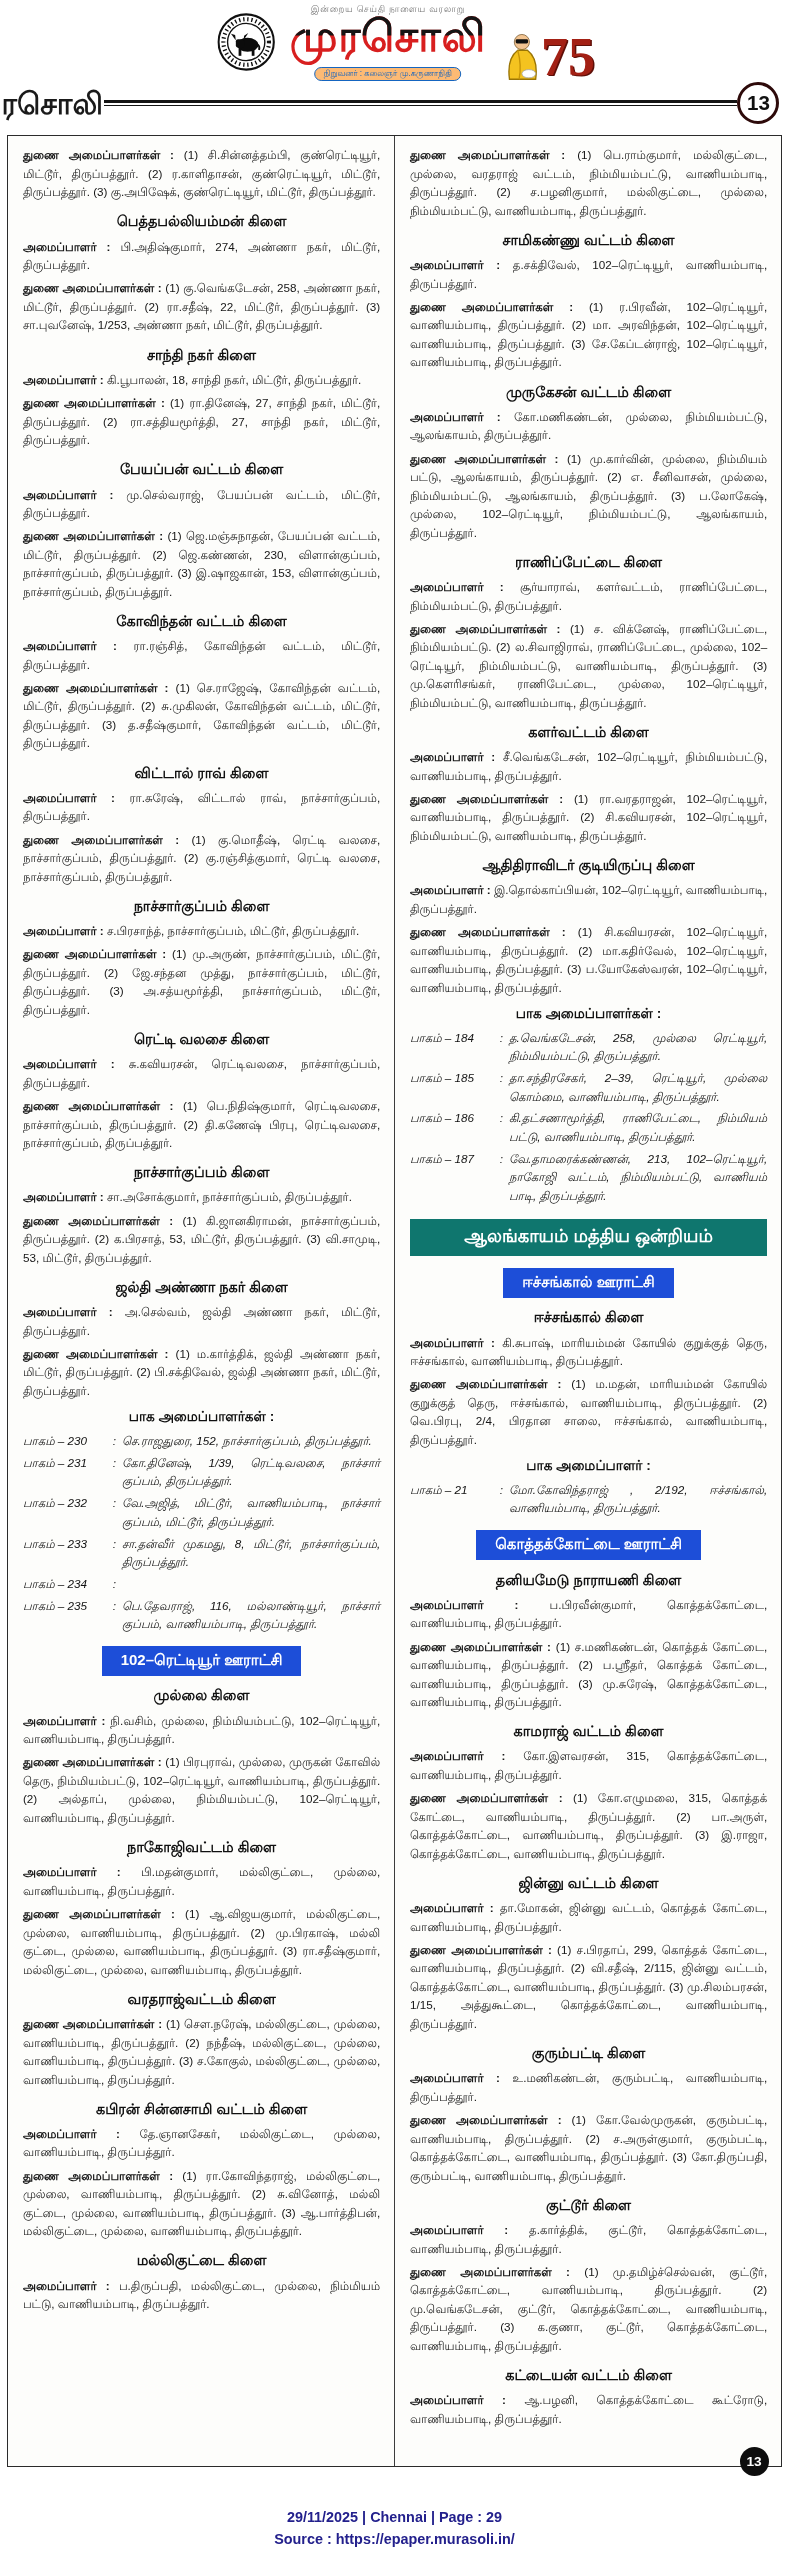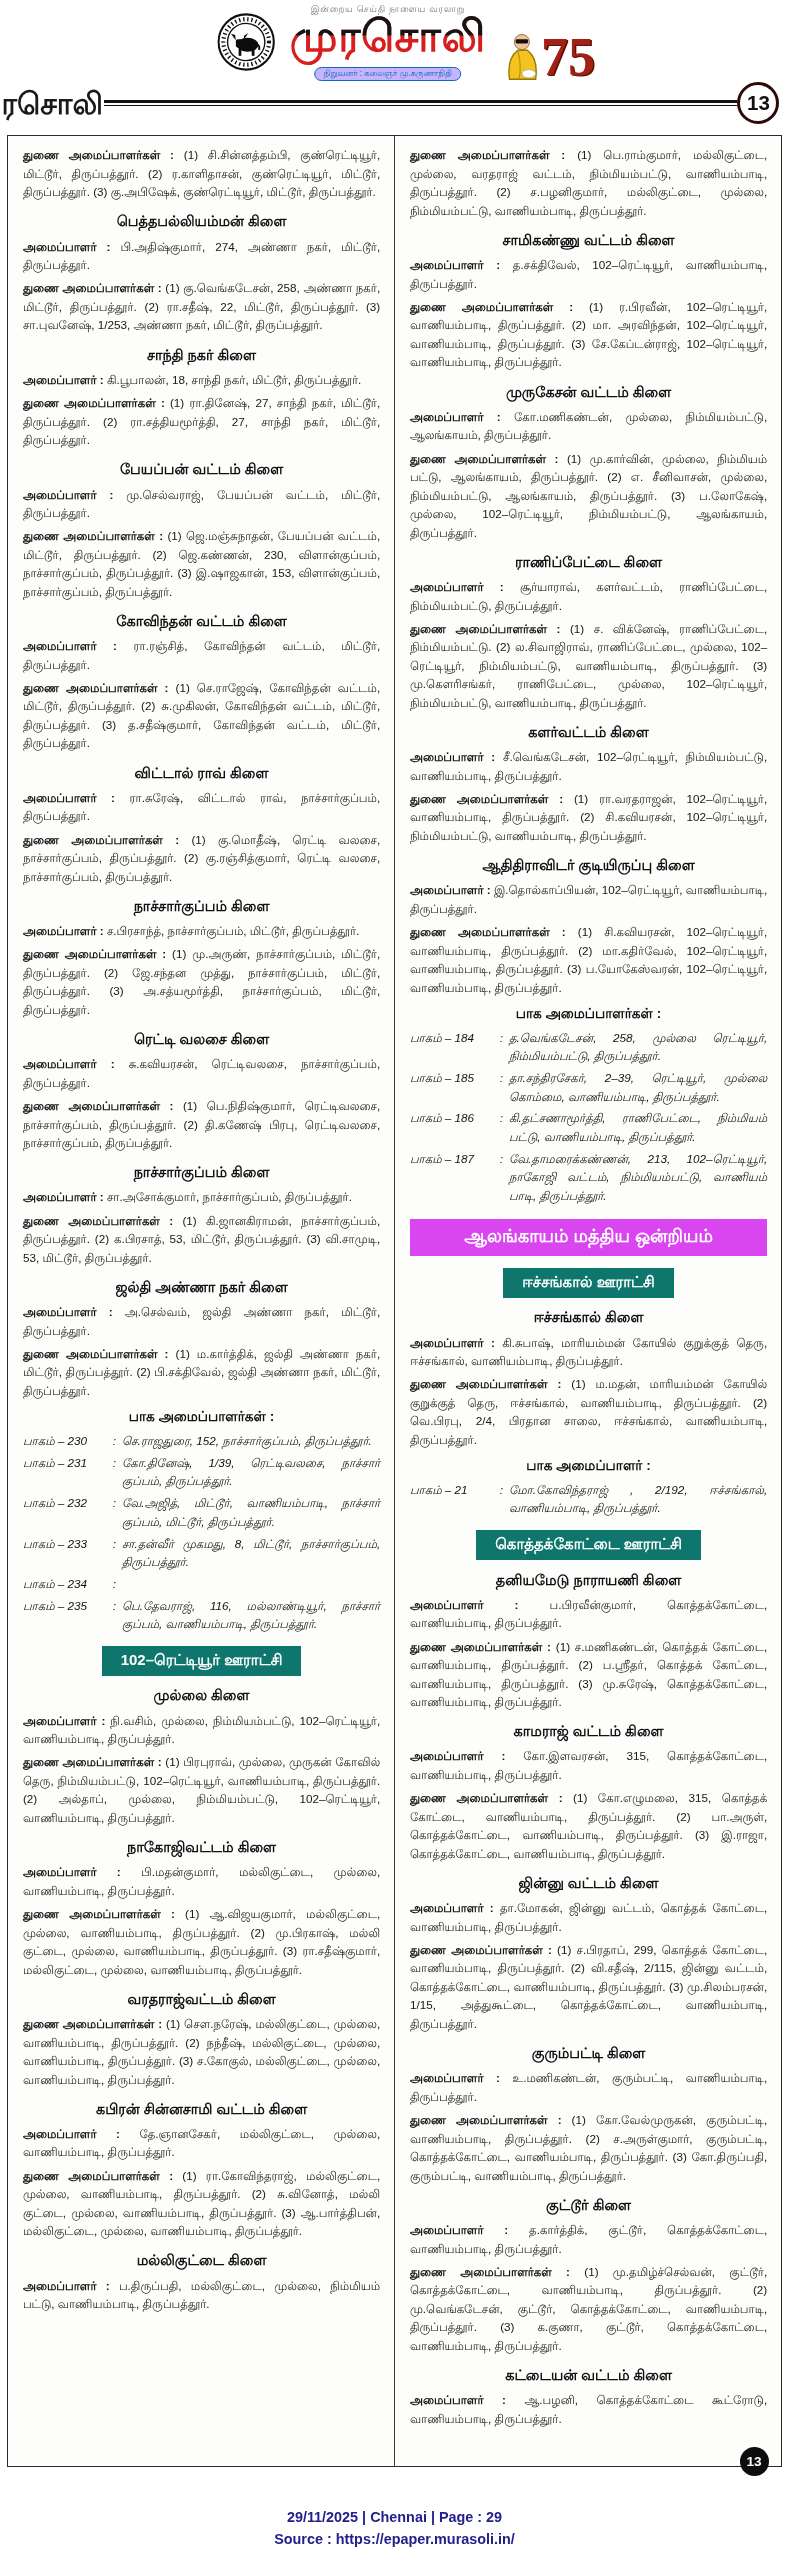--- a/index.html
+++ b/index.html
@@ -11,21 +11,21 @@
   .masthead{position:absolute;top:2.7px;left:50%;transform:translateX(-47%);
     display:flex;align-items:center;gap:15px;}
   .emblem{width:58px;height:58px;flex:0 0 auto;}
   .mast-center{display:flex;flex-direction:column;align-items:center;}
   .tagline{font-size:9px;color:#777;letter-spacing:0.7px;margin-bottom:0;}
   .title-stack{position:relative;line-height:1;height:51px;}
   .title-red,.title-black{font-size:43px;font-weight:bold;letter-spacing:0.7px;white-space:nowrap;}
   .title-red{color:#d81f1f;}
   .title-black{position:absolute;left:0;top:0;color:#151515;clip-path:inset(0 0 52% 0);}
   .founder-pill{margin-top:1.4px;font-size:8.2px;color:#1565c0;border:1.4px solid #1565c0;
-    border-radius:8.2px;padding:0.7px 8.2px;background:#c4b5fd;}
+    border-radius:8.2px;padding:0.7px 8.2px;background:#fdba74;}
   .mast-right{display:flex;align-items:flex-end;margin-top:28px;}
   .anniv{font-size:54px;font-weight:bold;color:#a32014;line-height:.9;
     font-family:"Liberation Serif",serif;text-shadow:1.4px 1.4px 0 #5e0f08;}
   
   .header-bar{position:absolute;top:81px;left:0;width:789px;height:48px;}
   .partial-title{position:absolute;left:1.4px;top:5.5px;font-size:30px;font-weight:bold;color:#1a1a1a;}
   .double-rule{position:absolute;left:104px;right:52px;top:19px;height:2.1px;
     border-top:3.4px solid #141414;border-bottom:1.4px solid #141414;}
   .page-circle{position:absolute;right:9.6px;top:1.4px;width:36px;height:36px;border-radius:50%;
     border:3.4px solid #2d0a0a;background:#fff;display:flex;align-items:center;justify-content:center;
@@ -33,23 +33,23 @@
   
   .content-box{position:absolute;left:6.9px;top:135px;width:773px;height:2330px;
     border:1.4px solid #2b2b2b;background:#fdfdfb;display:flex;}
   .col{flex:1 1 50%;padding:5.5px 13.7px 9.6px 15px;overflow:hidden;}
   .col-left{border-right:1.4px solid #3c3c3c;}
   .para{margin:4.8px 0;font-size:11.7px;line-height:18.5px;text-align:justify;color:#161616;}
   .para-label{font-weight:bold;}
   .blk-heading{font-size:14.4px;font-weight:bold;text-align:center;margin:11.7px 0 6.2px;color:#101010;}
   .blk-subheading{font-size:13.7px;font-weight:bold;text-align:center;margin:9px 0 5.5px;color:#101010;}
   .banner-wrap{text-align:center;margin:12.4px 0 6.9px;}
-  .banner{display:inline-block;background:#0f766e;color:#fff;font-weight:bold;font-size:15px;
+  .banner{display:inline-block;background:#1d4ed8;color:#fff;font-weight:bold;font-size:15px;
     padding:4.8px 19px;}
-  .banner-large{background:#d946ef;color:#fff;font-weight:bold;font-size:18px;text-align:center;
+  .banner-large{background:#0f766e;color:#fff;font-weight:bold;font-size:18px;text-align:center;
     padding:6.9px 2.7px;margin:13.7px 0 8.2px;}
   .part{display:flex;margin:3.4px 0;font-size:11.7px;line-height:18.5px;font-style:italic;}
   .part-label{flex:0 0 84px;font-weight:normal;}
   .part-colon{flex:0 0 15px;text-align:center;}
   .part-text{flex:1;text-align:justify;}
   .corner-badge{position:absolute;right:12.4px;bottom:-9.6px;width:29px;height:29px;border-radius:50%;
     background:#0d0d0d;color:#fff;display:flex;align-items:center;justify-content:center;
     font-size:13.7px;font-weight:bold;}
   
   .footer{position:absolute;top:2506px;left:0;width:789px;text-align:center;

